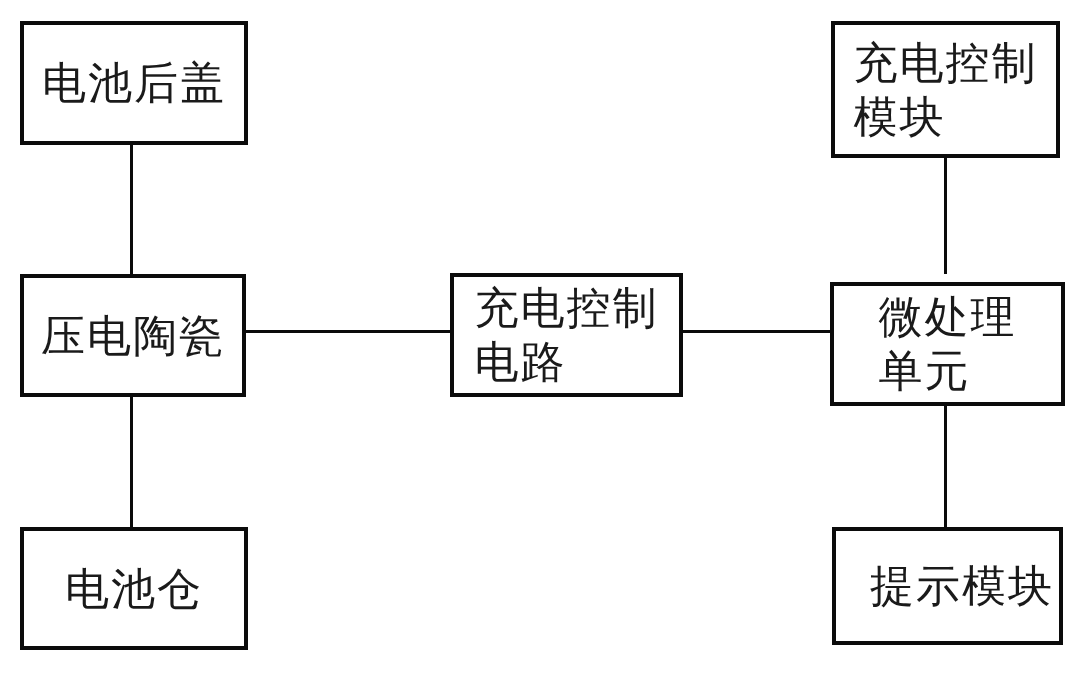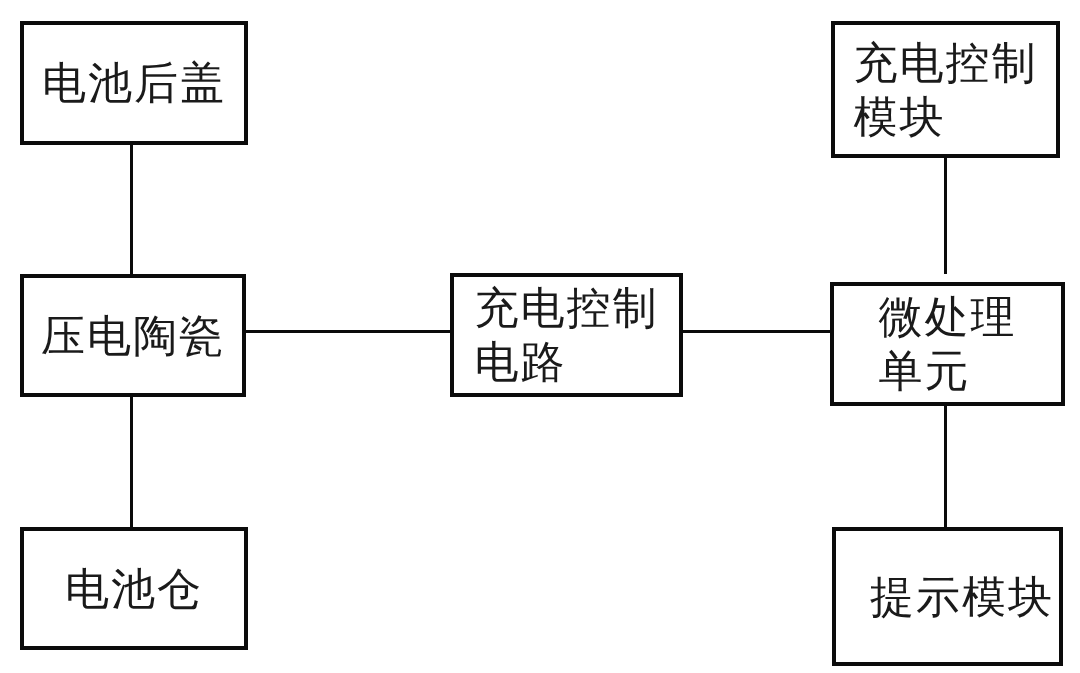--- a/index.html
+++ b/index.html
@@ -36,21 +36,21 @@
     background: #0b0b0b;
     z-index: 1;
   }
   
   #n-battery-back-cover { left: 20px;  top: 21px;  width: 228px; height: 124px; }
   #n-piezo-ceramic      { left: 20px;  top: 274px; width: 226px; height: 123px; }
   #n-battery-compartment{ left: 20px;  top: 527px; width: 228px; height: 123px; }
   #n-current-detection  { left: 450px; top: 273px; width: 233px; height: 124px; }
   #n-charge-control     { left: 831px; top: 21px;  width: 229px; height: 137px; }
   #n-micro-processing   { left: 830px; top: 274px; width: 235px; height: 124px; margin-top: 8px; }
-  #n-prompt-module      { left: 832px; top: 527px; width: 231px; height: 139px; padding-left: 29px; }
+  #n-prompt-module      { left: 832px; top: 527px; width: 231px; height: 118px; padding-left: 29px; }
   
   #c-backcover-piezo    { left: 130px; top: 145px; width: 3px;   height: 129px; }
   #c-piezo-compartment  { left: 130px; top: 397px; width: 3px;   height: 130px; }
   #c-piezo-detection    { left: 246px; top: 330px; width: 204px; height: 3px; }
   #c-detection-micro    { left: 683px; top: 330px; width: 147px; height: 3px; }
   #c-charge-micro       { left: 944px; top: 158px; width: 3px;   height: 116px; }
   #c-micro-prompt       { left: 944px; top: 398px; width: 3px;   height: 129px; }
 
   .watermark {
     position: absolute;

